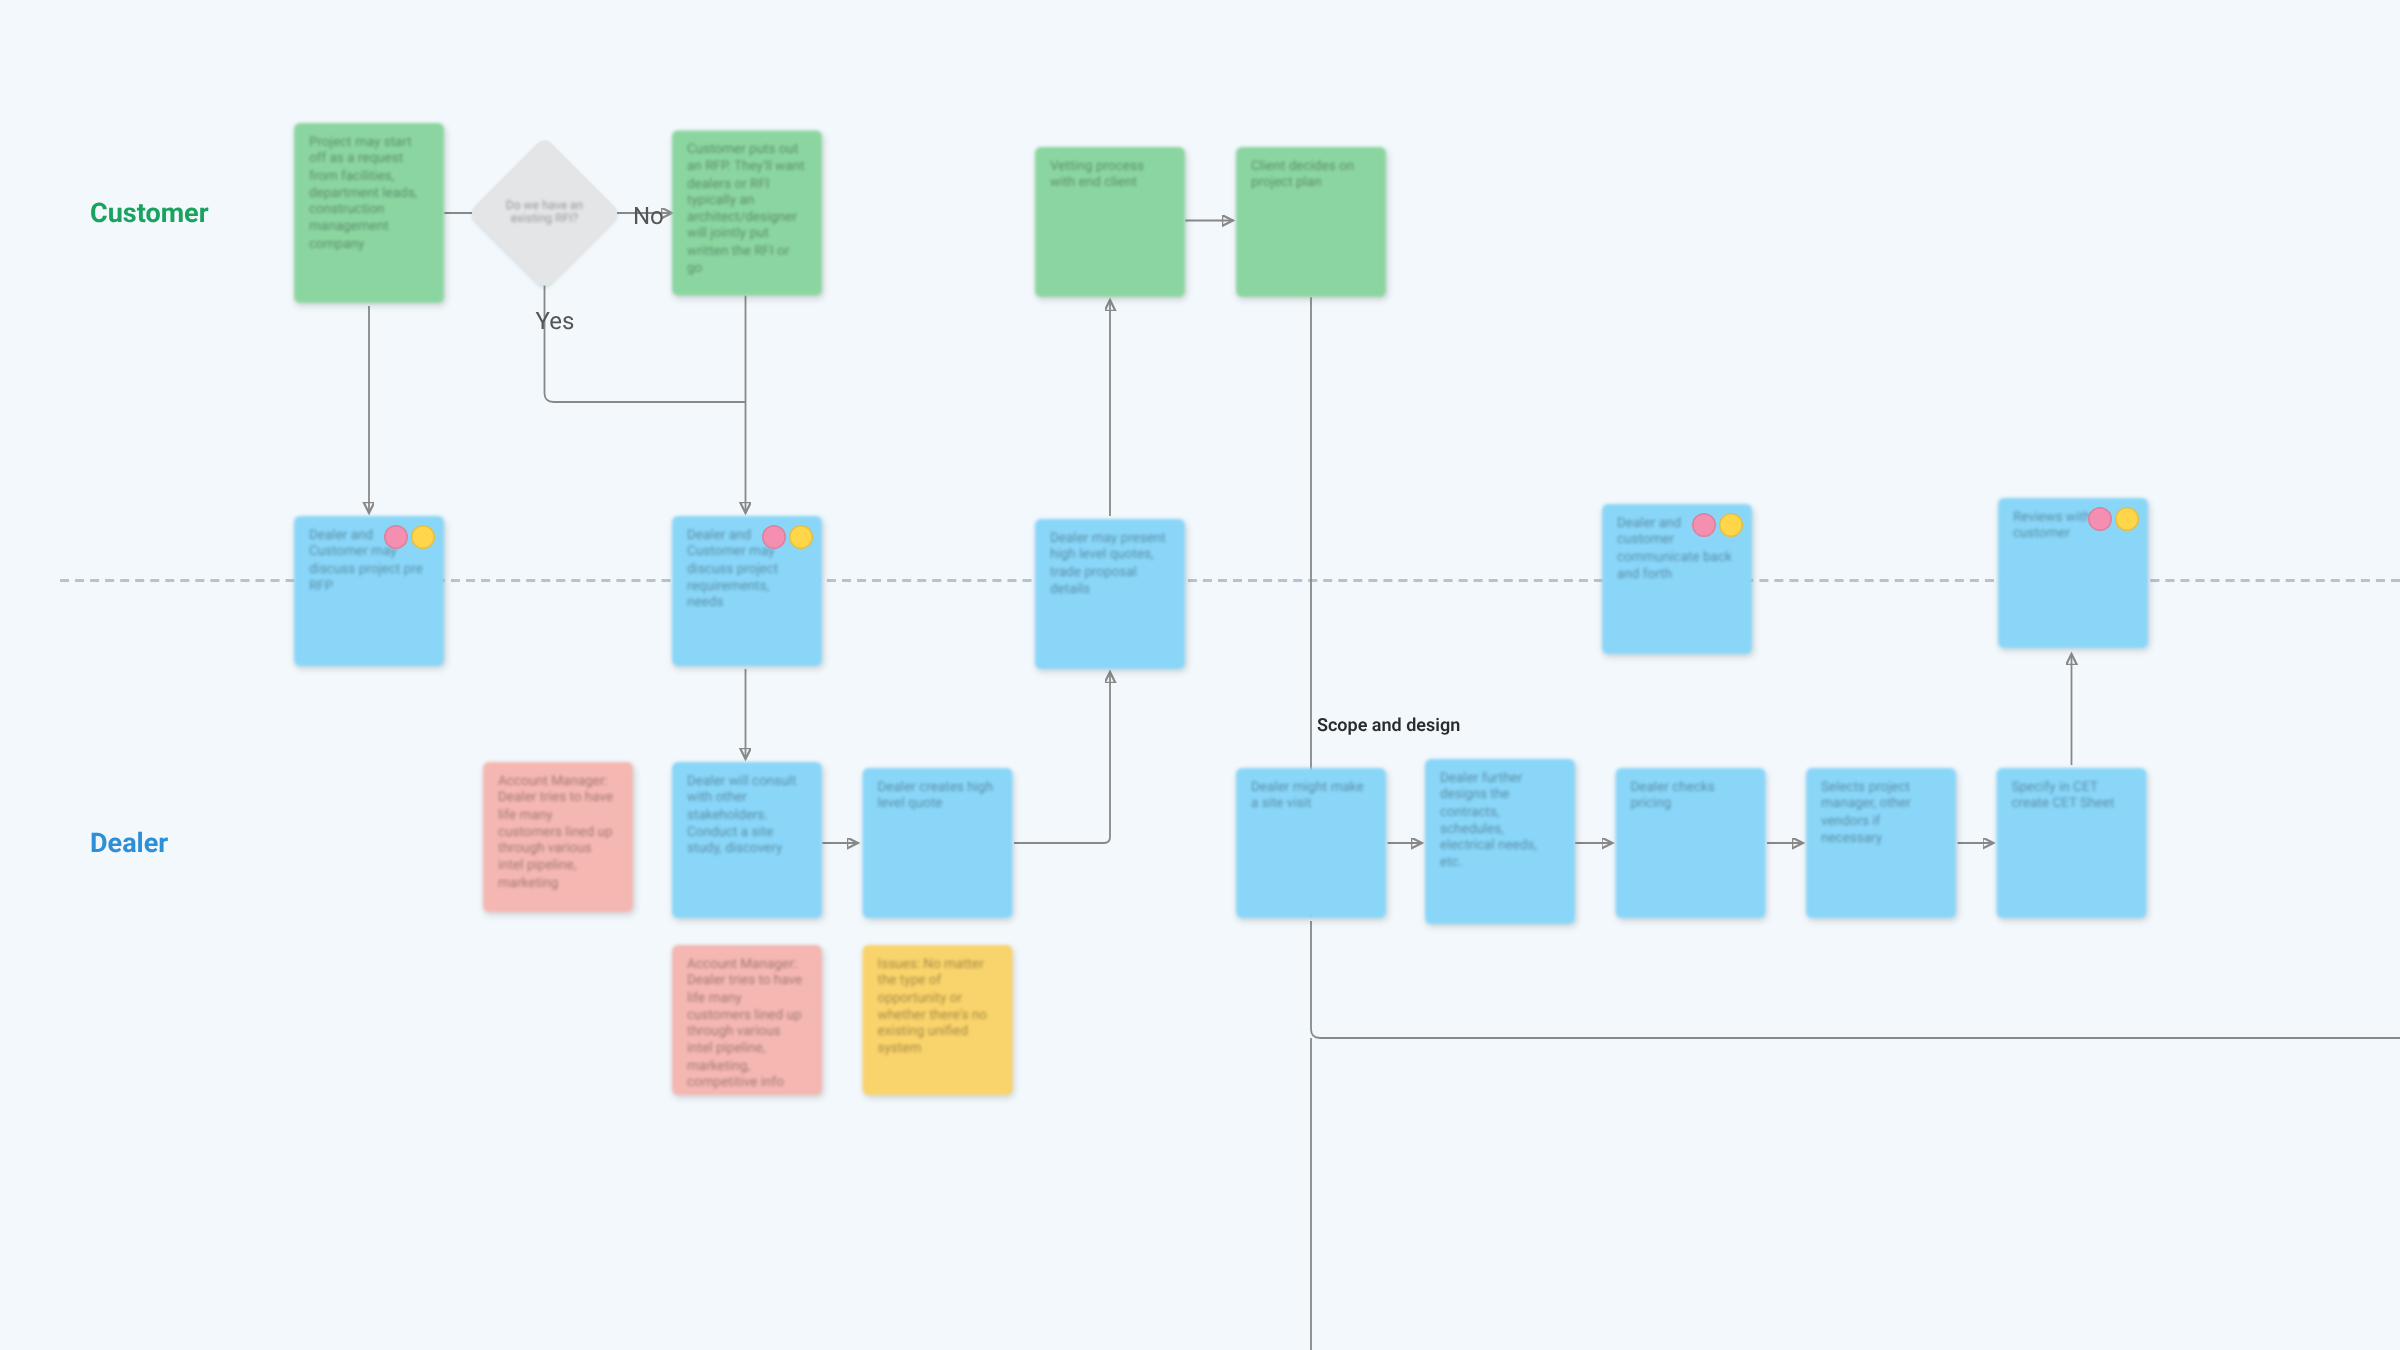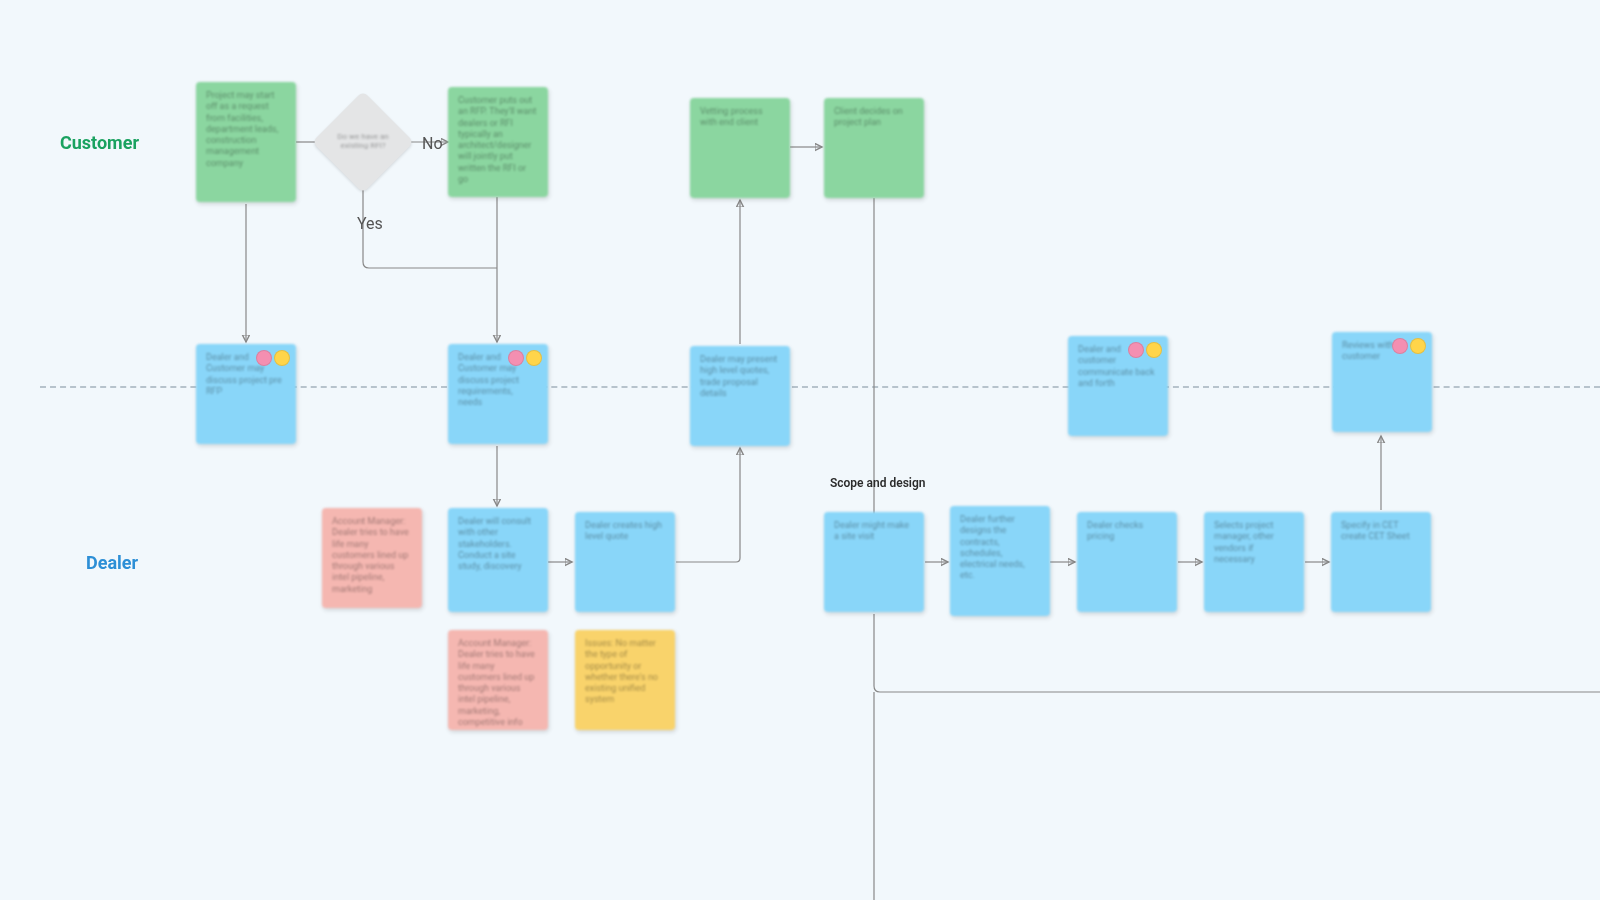--- a/index.html
+++ b/index.html
@@ -17,21 +17,21 @@
     width: 1600px;
     height: 900px;
     border-radius: 14px;
   }
   .lane-label {
     position: absolute;
     font-weight: 700;
     font-size: 18px;
   }
   .lane-customer { color: #1aa260; }
-  .lane-dealer   { color: #2d8fd6; margin-left: 26px; }
+  .lane-dealer   { color: #2d8fd6; }
   .divider {
     position: absolute;
     left: 40px;
     right: 0;
     top: 386px;
     border-top: 2px dashed #b7c3cc;
   }
   .node {
     position: absolute;
     border-radius: 4px;
@@ -152,21 +152,21 @@
 
     <line x1="1381" y1="510" x2="1381" y2="436" marker-end="url(#ah)"></line>
   </svg>
 
   <div class="node green" style="left:196px; top:82px; width:100px; height:120px;"><span>Project may start off as a request from facilities, department leads, construction management company</span></div>
 
   <div class="decision" style="left:327px; top:106px;"></div>
   <div class="decision-text" style="left:327px; top:132px;">Do we have an existing RFI?</div>
 
   <div class="edge-label" style="left:422px; top:134px;">No</div>
-  <div class="edge-label" style="left:357px; top:214px;">Yes</div>
+  <div class="edge-label" style="left:357px; top:204px;">Yes</div>
 
   <div class="node green" style="left:448px; top:87px; width:100px; height:110px;"><span>Customer puts out an RFP. They'll want dealers or RFI typically an architect/designer will jointly put written the RFI or go</span></div>
 
   <div class="node green" style="left:690px; top:98px; width:100px; height:100px;"><span>Vetting process with end client</span></div>
   <div class="node green" style="left:824px; top:98px; width:100px; height:100px;"><span>Client decides on project plan</span></div>
 
   <div class="node blue" style="left:196px; top:344px; width:100px; height:100px;"><span>Dealer and Customer may discuss project pre RFP</span></div>
   <div class="badge pink" style="left:256px; top:350px;"></div>
   <div class="badge" style="left:274px; top:350px;"></div>
 
@@ -184,21 +184,21 @@
   <div class="badge pink" style="left:1392px; top:338px;"></div>
   <div class="badge" style="left:1410px; top:338px;"></div>
 
   <div class="node pink" style="left:322px; top:508px; width:100px; height:100px;"><span>Account Manager: Dealer tries to have life many customers lined up through various intel pipeline, marketing</span></div>
   <div class="node blue" style="left:448px; top:508px; width:100px; height:104px;"><span>Dealer will consult with other stakeholders. Conduct a site study, discovery</span></div>
   <div class="node blue" style="left:575px; top:512px; width:100px; height:100px;"><span>Dealer creates high level quote</span></div>
 
   <div class="node pink" style="left:448px; top:630px; width:100px; height:100px;"><span>Account Manager: Dealer tries to have life many customers lined up through various intel pipeline, marketing, competitive info</span></div>
   <div class="node yellow" style="left:575px; top:630px; width:100px; height:100px;"><span>Issues: No matter the type of opportunity or whether there's no existing unified system</span></div>
 
-  <div class="section-label" style="left:830px; top:476px;">Scope and design</div>
+  <div class="section-label" style="left:878px; top:476px;">Scope and design</div>
 
   <div class="node blue" style="left:824px; top:512px; width:100px; height:100px;"><span>Dealer might make a site visit</span></div>
   <div class="node blue" style="left:950px; top:506px; width:100px; height:110px;"><span>Dealer further designs the contracts, schedules, electrical needs, etc.</span></div>
   <div class="node blue" style="left:1077px; top:512px; width:100px; height:100px;"><span>Dealer checks pricing</span></div>
   <div class="node blue" style="left:1204px; top:512px; width:100px; height:100px;"><span>Selects project manager, other vendors if necessary</span></div>
   <div class="node blue" style="left:1331px; top:512px; width:100px; height:100px;"><span>Specify in CET create CET Sheet</span></div>
 
 </div>
 
 </body></html>

